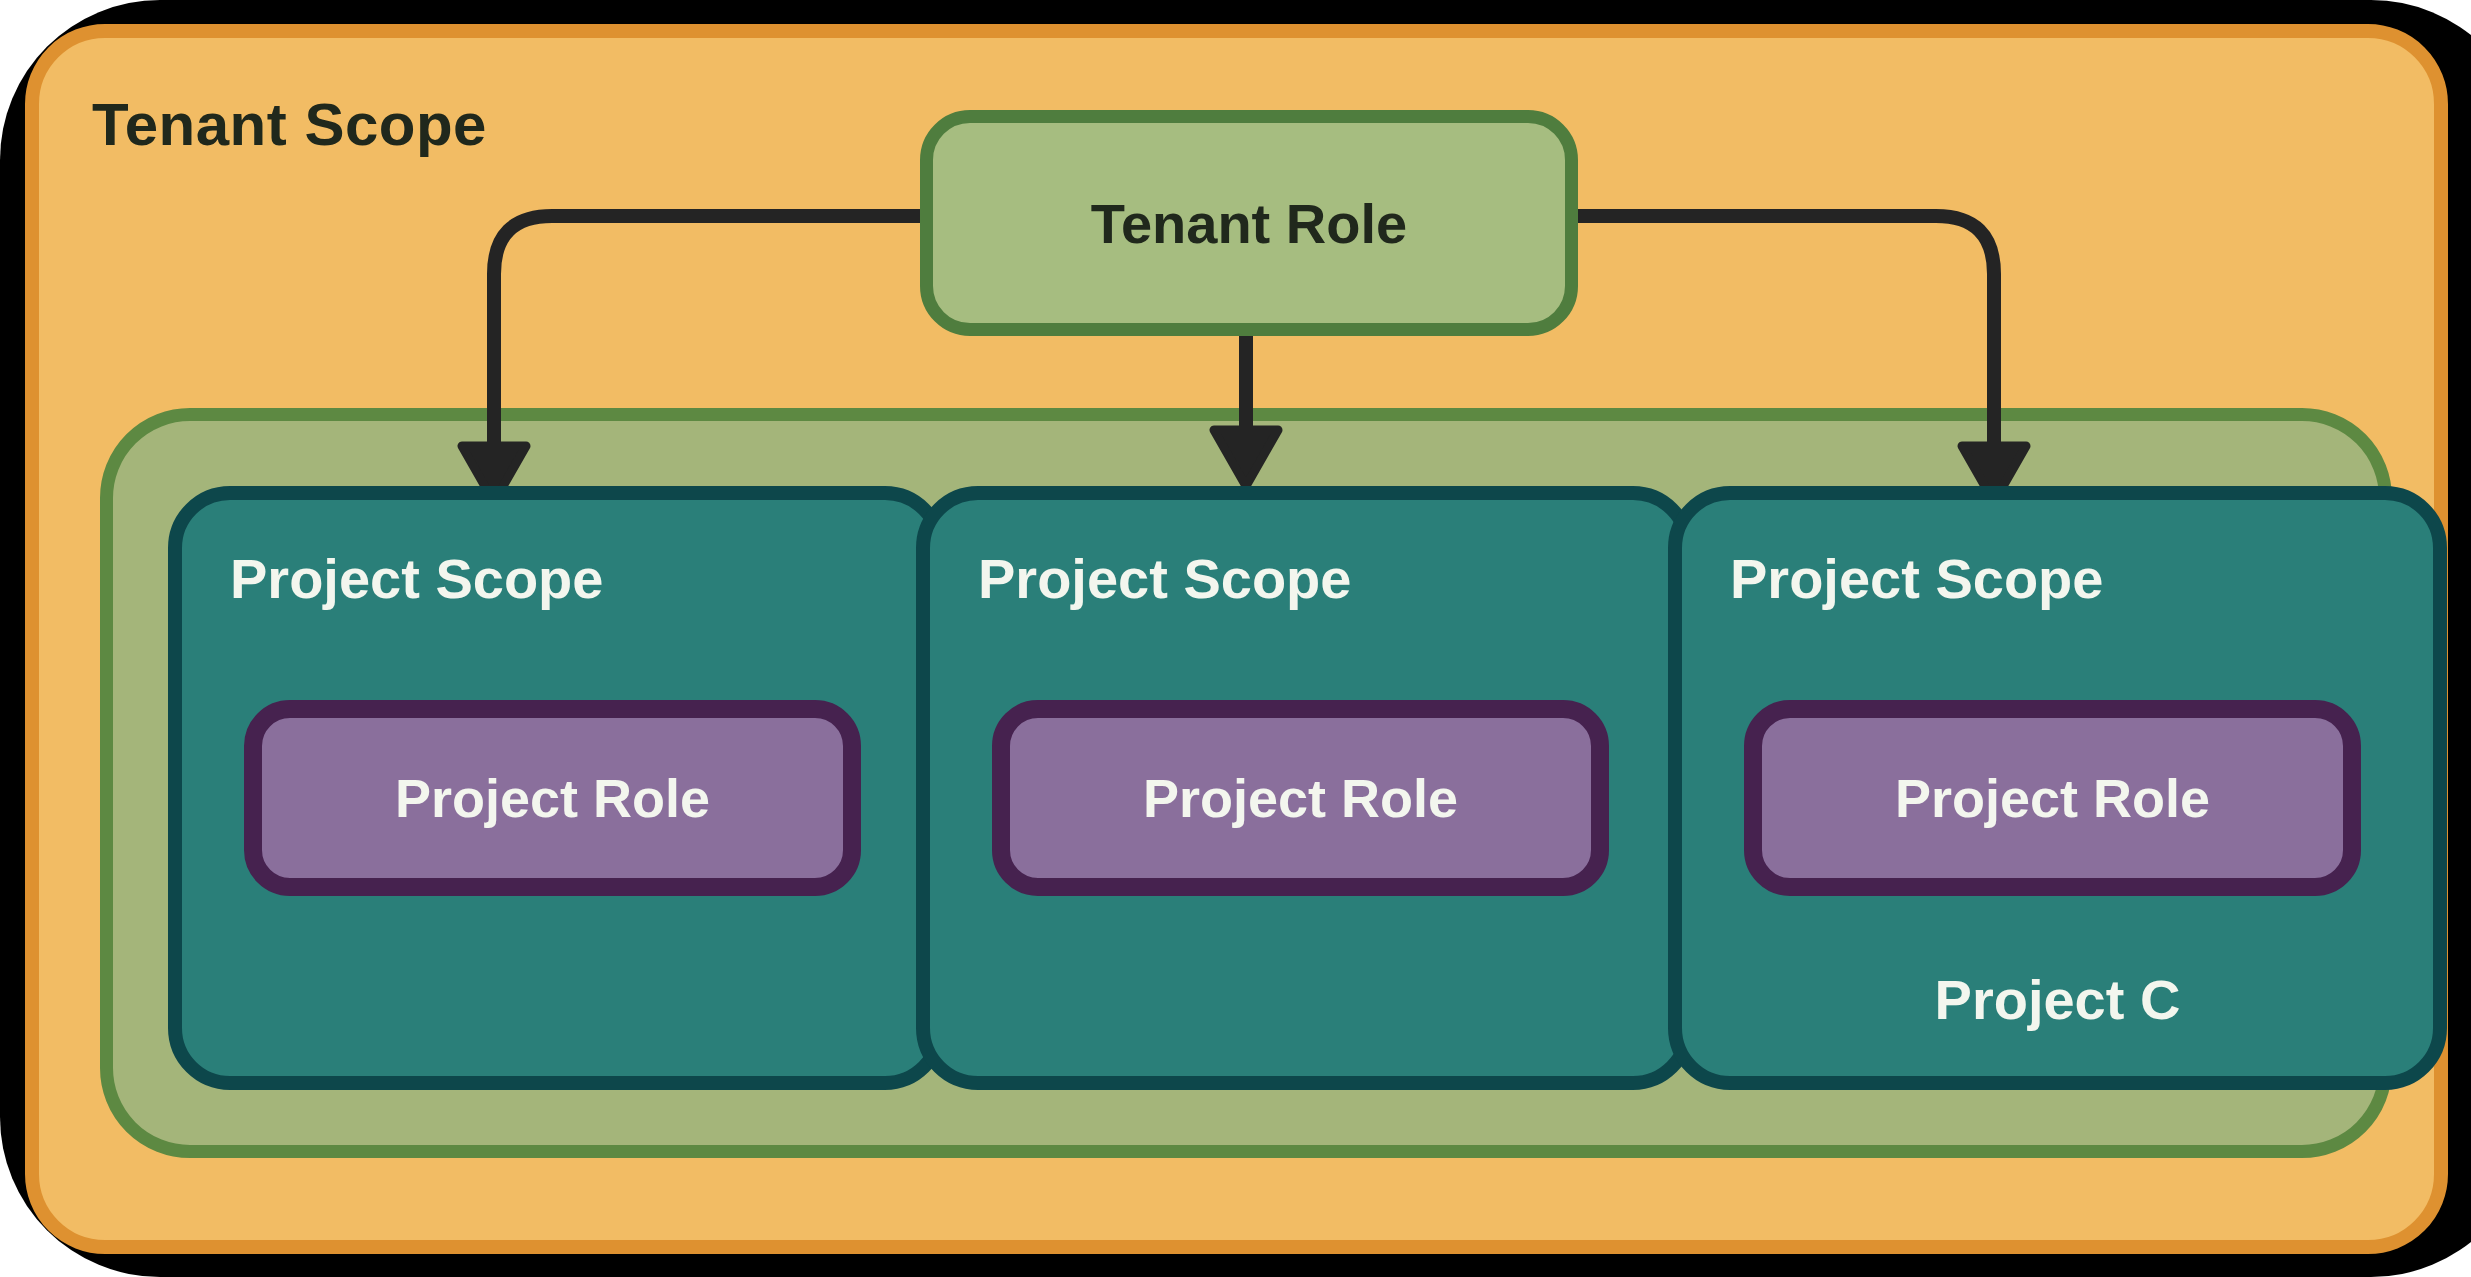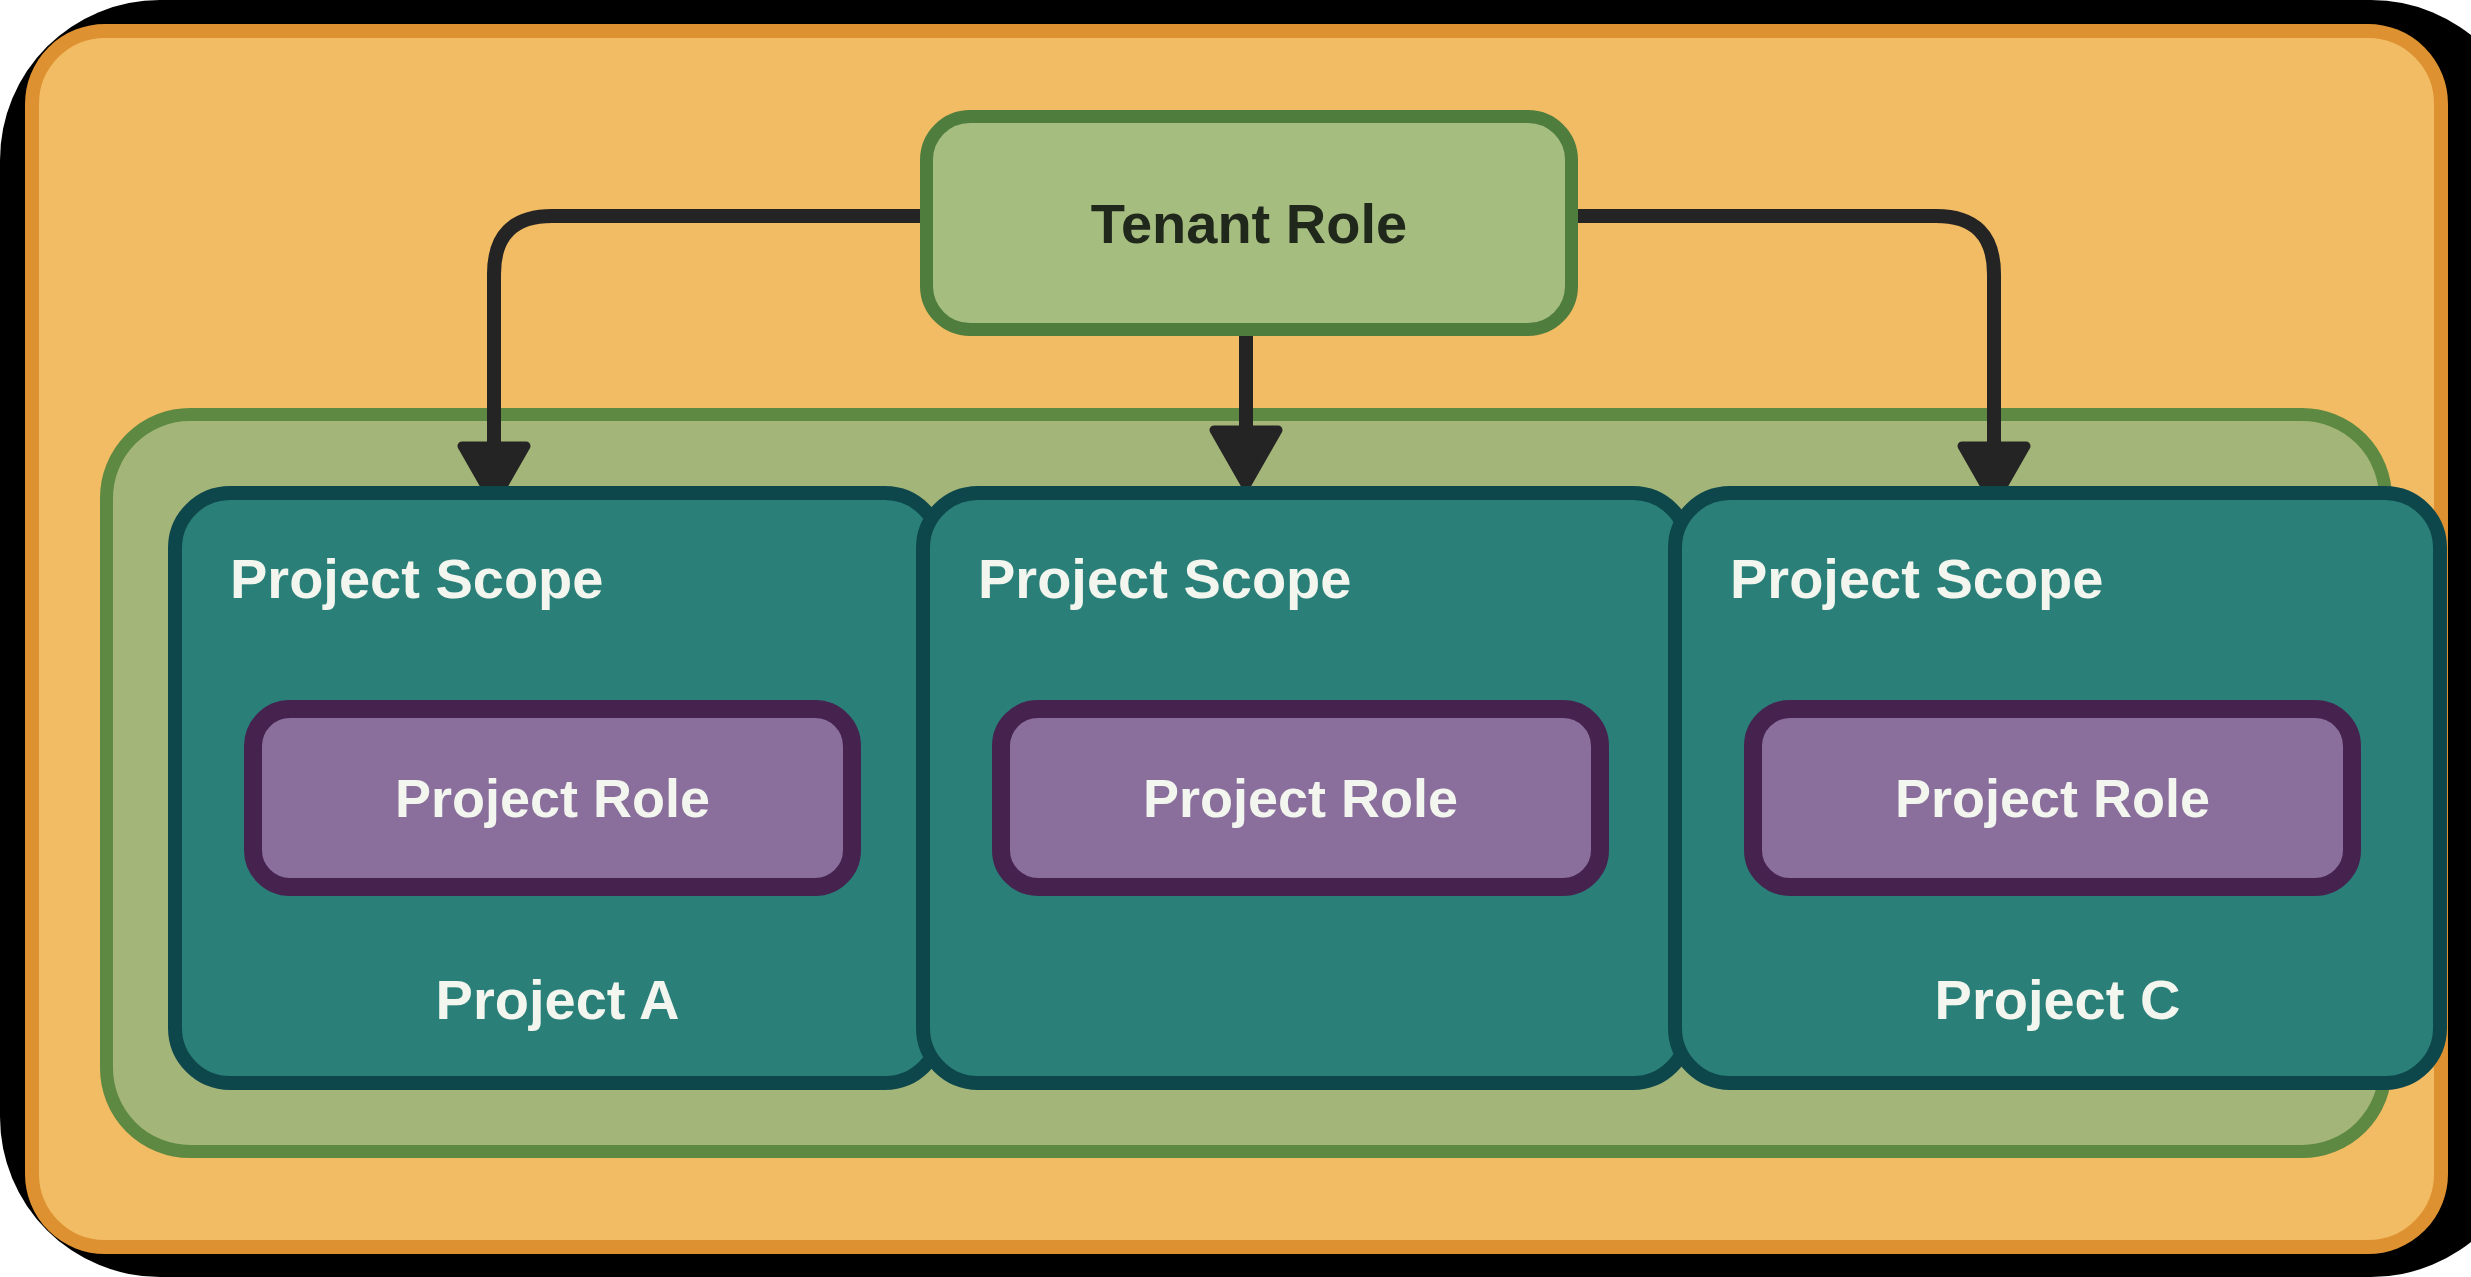--- a/index.html
+++ b/index.html
@@ -141,20 +141,21 @@
 </style>
 </head>
 <body>
 
 <div id="canvas">
 
   <div id="frame"></div>
 
   <div id="tenant-scope"></div>
 
+  <div id="tenant-scope-label">Tenant Scope</div>
 
   <div id="projects-container"></div>
 
   <svg id="connectors" viewBox="0 0 2471 1277" xmlns="http://www.w3.org/2000/svg">
     <path class="edge" d="M 920 216 L 552 216 Q 494 216 494 274 L 494 446"></path>
     <path class="head" d="M 462 446 L 526 446 L 494 502 Z"></path>
     <path class="edge" d="M 1246 328 L 1246 430"></path>
     <path class="head" d="M 1214 430 L 1278 430 L 1246 486 Z"></path>
     <path class="edge" d="M 1578 216 L 1936 216 Q 1994 216 1994 274 L 1994 446"></path>
     <path class="head" d="M 1962 446 L 2026 446 L 1994 502 Z"></path>
@@ -162,21 +163,20 @@
 
   <div id="tenant-role">
     <span class="node-label">Tenant Role</span>
   </div>
 
   <div class="pscope pos-a">
     <div class="ptitle">Project Scope</div>
     <div class="prole">
       <span class="node-label">Project Role</span>
     </div>
-    <div class="pname">Project A</div>
   </div>
 
   <div class="pscope pos-b">
     <div class="ptitle">Project Scope</div>
     <div class="prole">
       <span class="node-label">Project Role</span>
     </div>
   </div>
 
   <div class="pscope pos-c">

